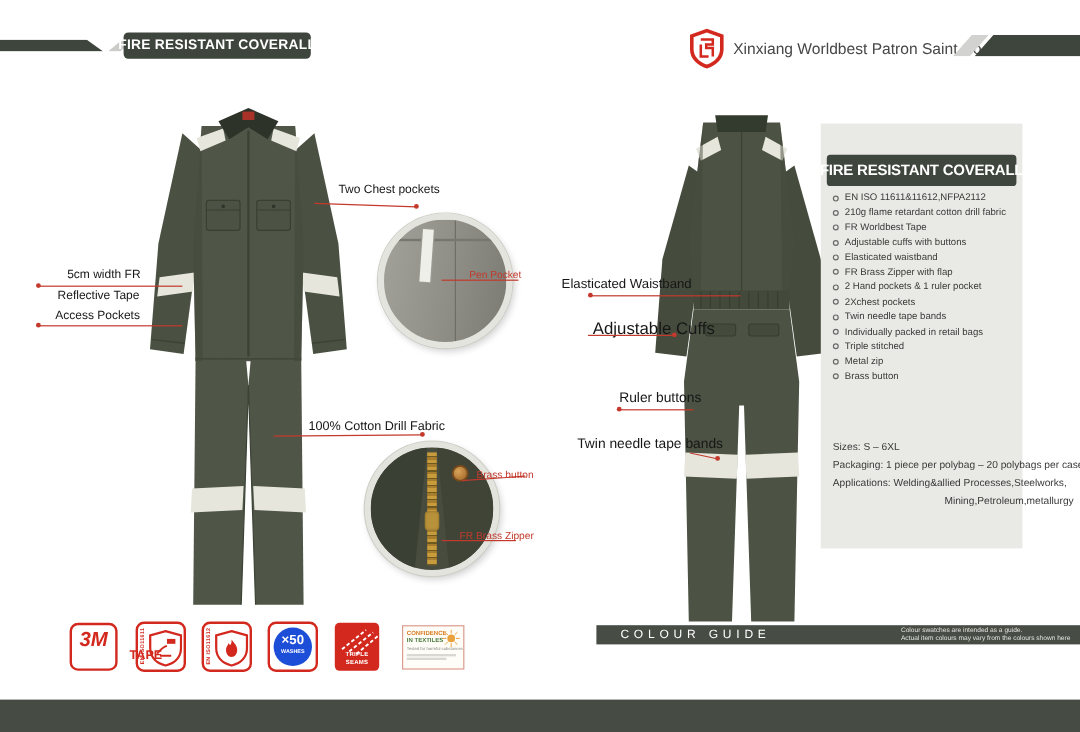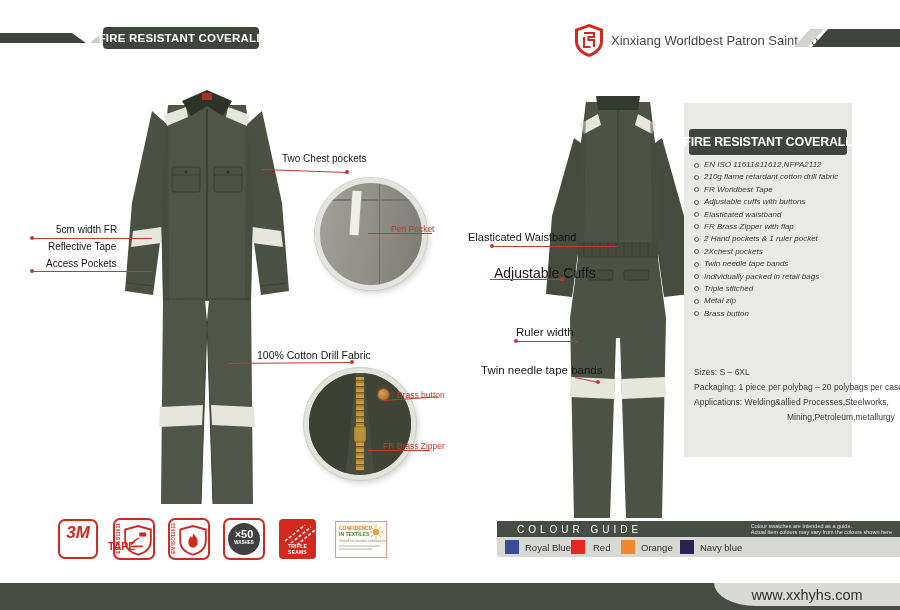--- a/index.html
+++ b/index.html
@@ -48,37 +48,37 @@
                   border-radius:3px;box-shadow:inset 0 0 2px #6e5a1e;}
   .btn-brass{position:absolute;left:378px;top:389px;width:11px;height:11px;border-radius:50%;
              background:radial-gradient(circle at 35% 35%,#d9a45a,#9c5f22);box-shadow:0 0 0 1.5px #7c4a18;}
 
   
   .panel{left:684px;top:103px;width:168px;height:354px;background:#e9e9e6;}
   .panel-title{left:689px;top:129px;width:158px;height:26px;background:#3f463d;border-radius:3px;
                color:#fff;font-weight:bold;font-size:12.5px;display:flex;align-items:center;
                justify-content:center;white-space:nowrap;letter-spacing:-.2px;}
   .bullets{left:694px;top:161px;width:156px;}
-  .bullets .row{display:flex;margin-bottom:4.4px;font-size:8px;color:#3a3a3a;line-height:8px;font-style:italic;}
+  .bullets .row{display:flex;margin-bottom:4.4px;font-size:8px;color:#3a3a3a;line-height:8px;}
   .bullets .b{flex:0 0 auto;width:3px;height:3px;border:1px solid #6a6a6a;border-radius:50%;
               margin:1.5px 5px 0 0;}
   .spec-line{position:absolute;font-size:8.5px;color:#3a3a3a;white-space:nowrap;}
 
   
   .cert{position:absolute;box-sizing:border-box;}
   .cert-3m{left:58px;top:519px;width:40px;height:40px;border:2px solid #d3281e;border-radius:7px;
            color:#d3281e;text-align:center;}
   .cert-3m .l1{font-size:17px;font-weight:900;font-style:italic;line-height:17px;margin-top:3px;}
   .cert-3m .l2{font-size:10.5px;font-weight:900;line-height:10px;margin-left:48px;}
   .cert-shield{width:42px;height:42px;border:2px solid #d3281e;border-radius:7px;}
   .cert-shield .vtext{position:absolute;left:1px;top:3px;font-size:4.5px;color:#d3281e;font-weight:bold;
                       writing-mode:vertical-rl;transform:rotate(180deg);letter-spacing:.3px;}
   .cert-washes{left:223px;top:518px;width:42px;height:42px;border:2px solid #d3281e;border-radius:7px;}
   .cert-washes .circ{position:absolute;left:3px;top:3px;width:32px;height:32px;border-radius:50%;
-                     background:#404040;color:#fff;text-align:center;}
+                     background:#1d4ed8;color:#fff;text-align:center;}
   .cert-washes .w1{font-size:11px;font-weight:900;line-height:12px;margin-top:5px;}
   .cert-washes .w2{font-size:4.5px;font-weight:bold;line-height:5px;}
   .cert-triple{left:279px;top:519px;width:37px;height:40px;background:#d3281e;border-radius:4px;
                overflow:hidden;}
   .cert-triple .txt{position:absolute;bottom:4px;left:0;width:100%;text-align:center;color:#fff;
                     font-size:5px;font-weight:bold;letter-spacing:.2px;}
   .cert-oeko{left:335px;top:521px;width:52px;height:37px;border:1px solid #dc9b8f;background:#fffdf8;
              overflow:hidden;}
   .cert-oeko .o1{font-size:5px;font-weight:bold;color:#d87d20;margin:4px 0 0 3px;line-height:5.5px;}
   .cert-oeko .o2{font-size:5px;font-weight:bold;color:#4a7c3f;margin-left:3px;line-height:5.5px;}
@@ -208,21 +208,21 @@
   <div class="leader" style="left:368px;top:450px;width:62px;"></div>
 
   <div class="lbl" style="left:468px;top:231px;font-size:11px;">Elasticated Waistband</div>
   <div class="leader" style="left:492px;top:246px;width:125px;"></div>
   <div class="dot" style="left:490px;top:244px;"></div>
 
   <div class="lbl" style="left:494px;top:265px;font-size:14px;">Adjustable Cuffs</div>
   <div class="leader" style="left:490px;top:279px;width:73px;"></div>
   <div class="dot" style="left:560px;top:277px;"></div>
 
-  <div class="lbl" style="left:516px;top:326px;font-size:11.5px;">Ruler width</div>
+  <div class="lbl" style="left:516px;top:326px;font-size:11.5px;">Ruler buttons</div>
   <div class="leader" style="left:516px;top:341px;width:62px;"></div>
   <div class="dot" style="left:514px;top:339px;"></div>
 
   <div class="lbl" style="left:481px;top:364px;font-size:11.5px;">Twin needle tape bands</div>
   <div class="leader" style="left:575px;top:377px;width:24px;transform:rotate(12deg);"></div>
   <div class="dot" style="left:596px;top:380px;"></div>
 
   <div class="abs panel"></div>
   <div class="abs panel-title">FIRE RESISTANT COVERALL</div>
 
@@ -347,29 +347,16 @@
     <div class="bar" style="margin-right:14px;"></div>
   </div>
 
   <div class="abs cg-bar">
     <div class="cg-title">COLOUR GUIDE</div>
     <div class="cg-notes">
       <div>Colour swatches are intended as a guide.</div>
       <div>Actual item colours may vary  from the colours shown here</div>
     </div>
   </div>
-  <div class="abs cg-row">
-    <span class="swatch" style="left: 8px; background-color: rgb(58, 74, 148);"></span>
-    <span class="swlbl" style="left:28px;">Royal Blue</span>
-    <span class="swatch" style="left: 74px; background-color: rgb(232, 37, 31);"></span>
-    <span class="swlbl" style="left:96px;">Red</span>
-    <span class="swatch" style="left: 124px; background-color: rgb(240, 136, 44);"></span>
-    <span class="swlbl" style="left:144px;">Orange</span>
-    <span class="swatch" style="left: 183px; background-color: rgb(44, 33, 80);"></span>
-    <span class="swlbl" style="left:203px;">Navy blue</span>
-  </div>
 
   <div class="abs footer"></div>
-  <div class="abs footer-tab">
-    <span>www.xxhyhs.com</span>
-  </div>
 
 </div>
 
 </body></html>

